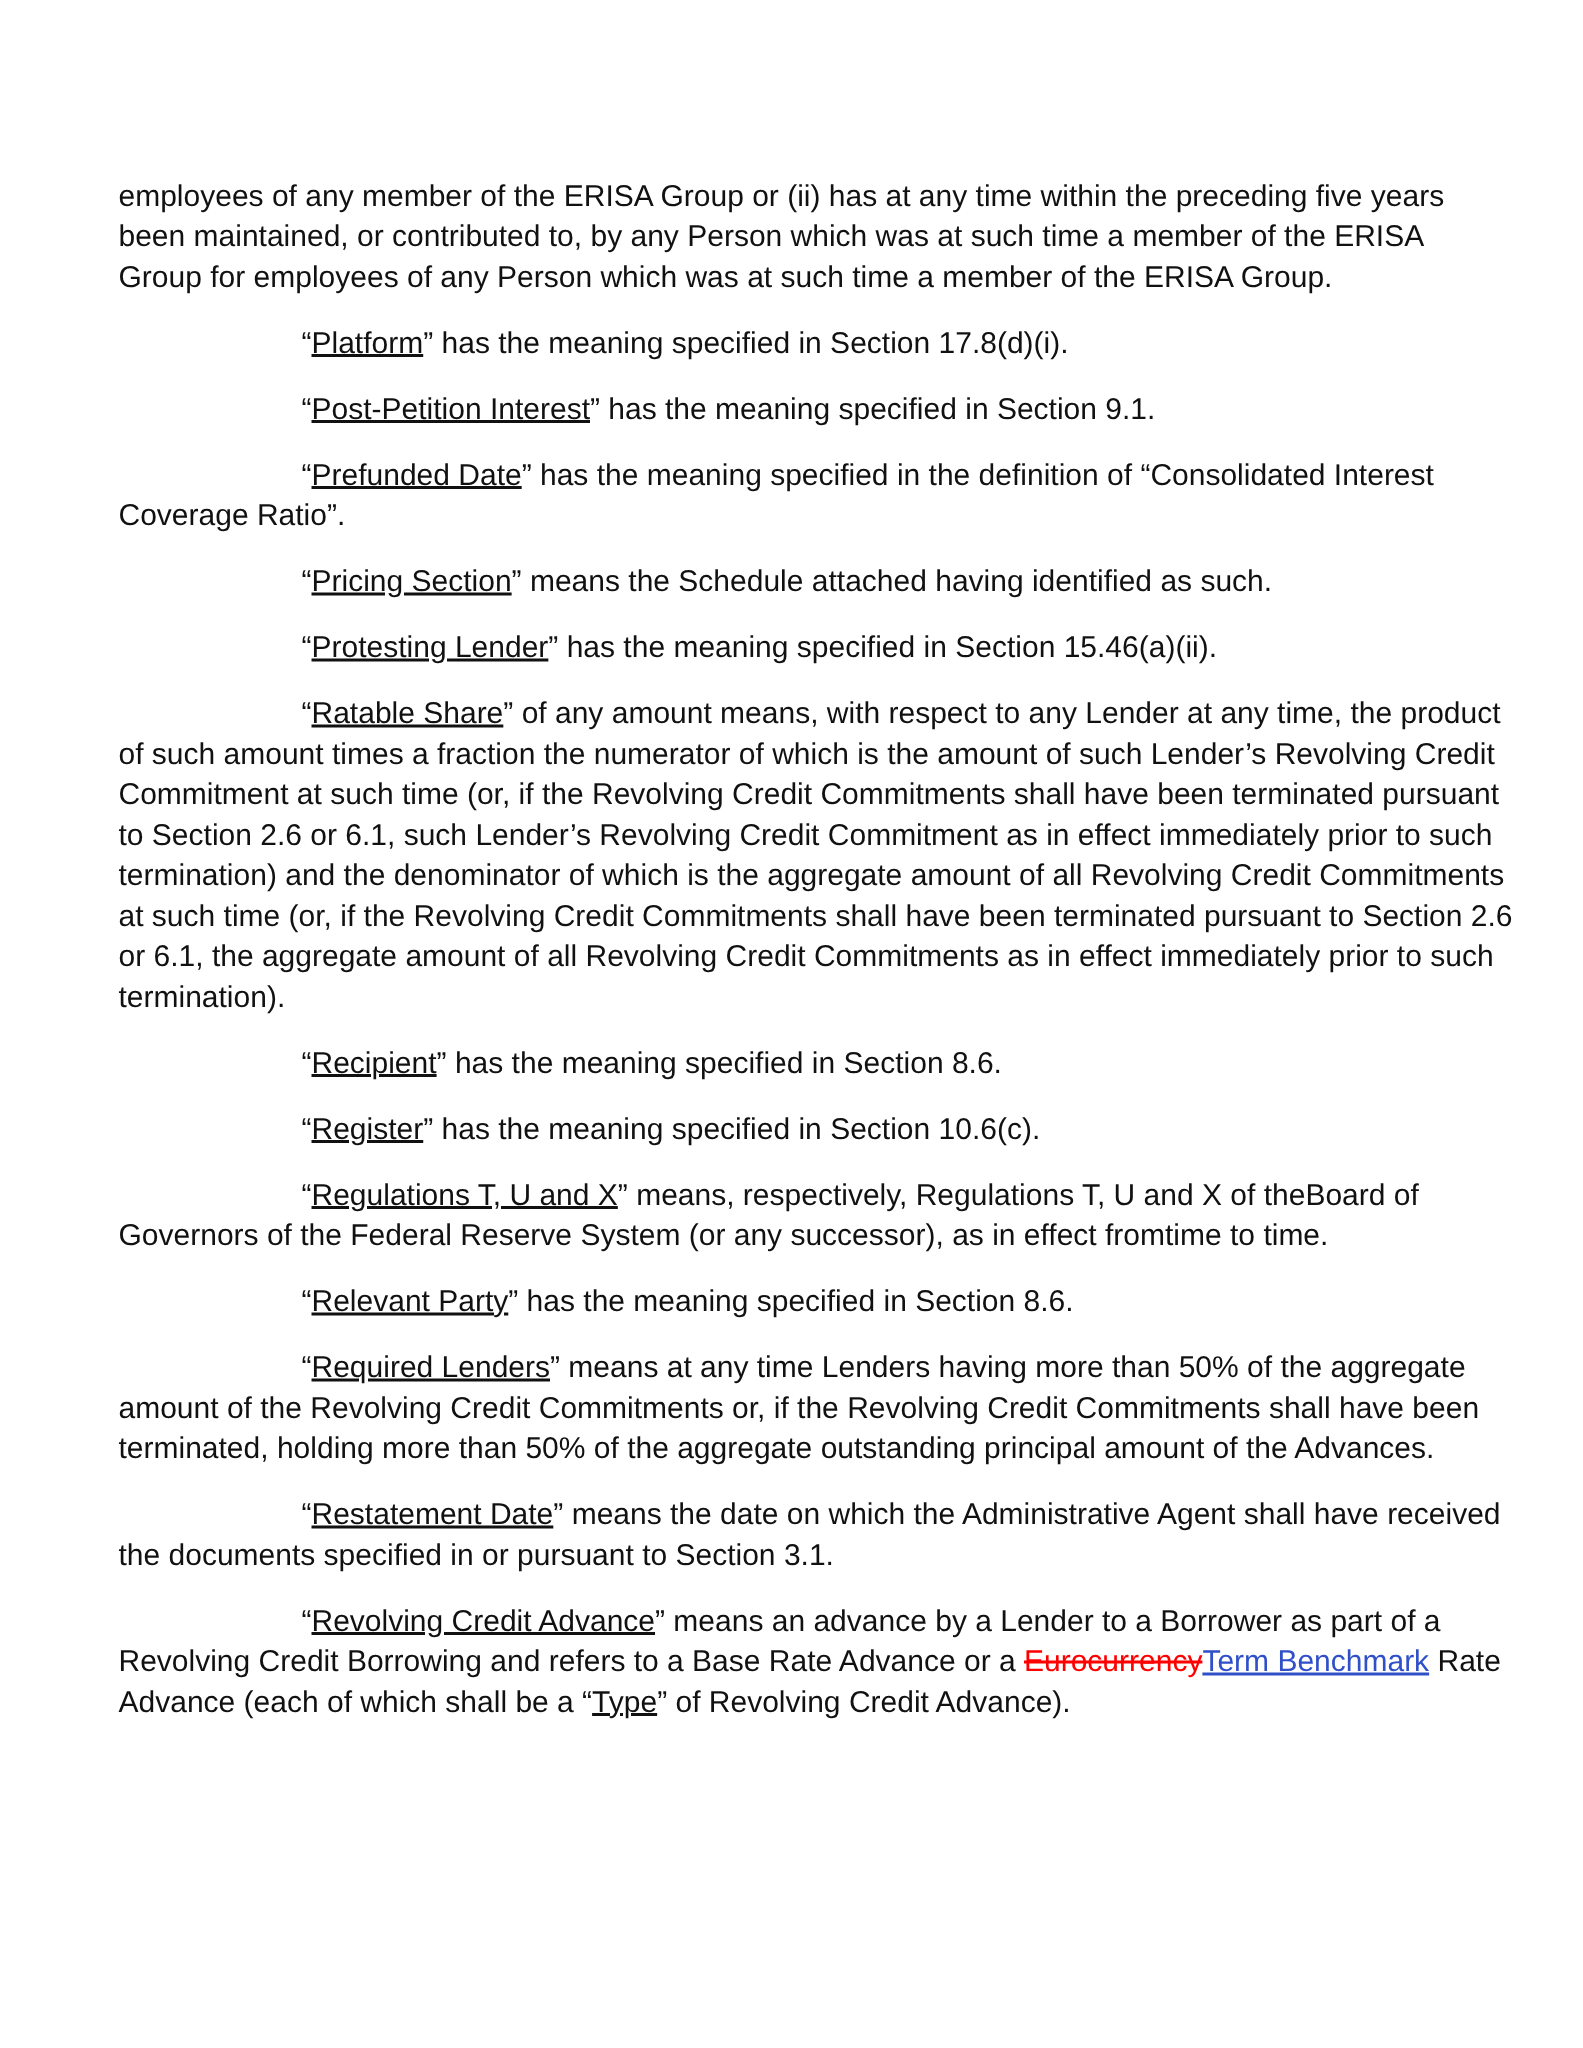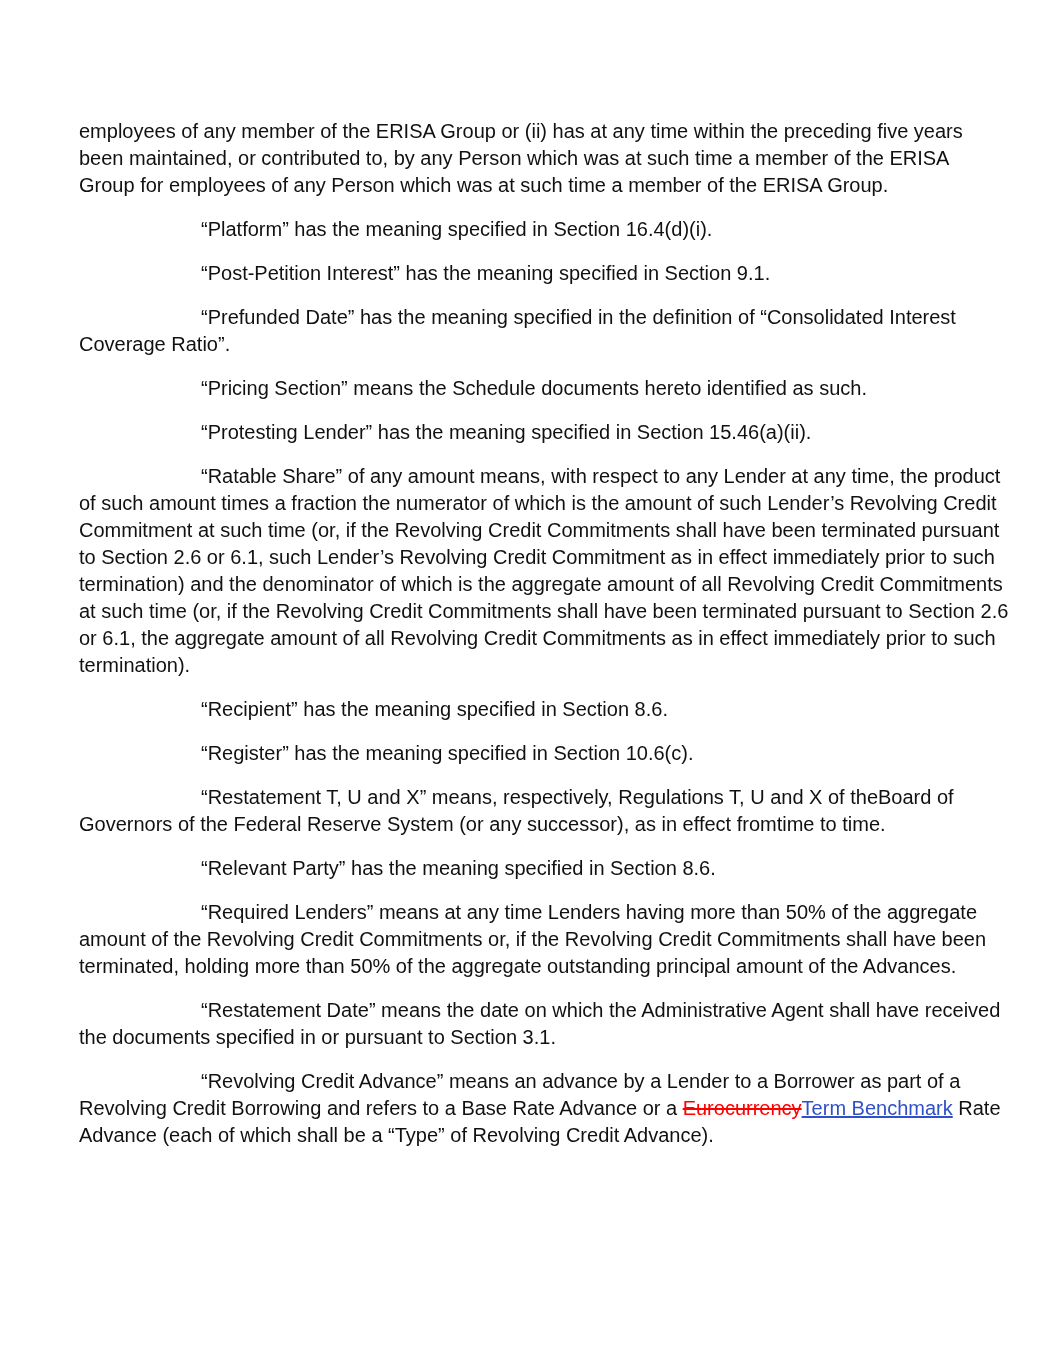--- a/index.html
+++ b/index.html
@@ -30,43 +30,44 @@
     margin: 0 0 17px 0;
     padding: 0;
   }
   p.para.indent {
     text-indent: 122px;
   }
   .seg-normal {
     text-decoration: none;
   }
   .seg-term {
+    text-decoration: underline;
   }
   .seg-del {
     color: var(--del-color, #ff0000);
     text-decoration: line-through;
   }
   .seg-ins {
     color: var(--ins-color, #3050c8);
     text-decoration: underline;
   }
 </style>
 </head>
 <body>
 
 <div class="page">
   <div class="doc-body">
       <p class="para"><span class="seg-normal">employees of any member of the ERISA Group or (ii) has at any time within the preceding five years been maintained, or contributed to, by any Person which was at such time a member of the ERISA Group for employees of any Person which was at such time a member of the ERISA Group.</span></p>
-      <p class="para indent"><span class="seg-normal">“</span><span class="seg-term">Platform</span><span class="seg-normal">” has the meaning specified in Section 16.4(d)(i).</span></p>
+      <p class="para indent"><span class="seg-normal">“</span><span class="seg-term">Platform</span><span class="seg-normal">” has the meaning specified in Section 17.8(d)(i).</span></p>
       <p class="para indent"><span class="seg-normal">“</span><span class="seg-term">Post-Petition Interest</span><span class="seg-normal">” has the meaning specified in Section 9.1.</span></p>
       <p class="para indent"><span class="seg-normal">“</span><span class="seg-term">Prefunded Date</span><span class="seg-normal">” has the meaning specified in the definition of “Consolidated Interest Coverage Ratio”.</span></p>
-      <p class="para indent"><span class="seg-normal">“</span><span class="seg-term">Pricing Section</span><span class="seg-normal">” means the Schedule documents hereto identified as such.</span></p>
+      <p class="para indent"><span class="seg-normal">“</span><span class="seg-term">Pricing Section</span><span class="seg-normal">” means the Schedule attached having identified as such.</span></p>
       <p class="para indent"><span class="seg-normal">“</span><span class="seg-term">Protesting Lender</span><span class="seg-normal">” has the meaning specified in Section 15.46(a)(ii).</span></p>
       <p class="para indent"><span class="seg-normal">“</span><span class="seg-term">Ratable Share</span><span class="seg-normal">” of any amount means, with respect to any Lender at any time, the product of such amount times a fraction the numerator of which is the amount of such Lender’s Revolving Credit Commitment at such time (or, if the Revolving Credit Commitments shall have been terminated pursuant to Section 2.6 or 6.1, such Lender’s Revolving Credit Commitment as in effect immediately prior to such termination) and the denominator of which is the aggregate amount of all Revolving Credit Commitments at such time (or, if the Revolving Credit Commitments shall have been terminated pursuant to Section 2.6 or 6.1, the aggregate amount of all Revolving Credit Commitments as in effect immediately prior to such termination).</span></p>
       <p class="para indent"><span class="seg-normal">“</span><span class="seg-term">Recipient</span><span class="seg-normal">” has the meaning specified in Section 8.6.</span></p>
       <p class="para indent"><span class="seg-normal">“</span><span class="seg-term">Register</span><span class="seg-normal">” has the meaning specified in Section 10.6(c).</span></p>
-      <p class="para indent"><span class="seg-normal">“</span><span class="seg-term">Restatement T, U and X</span><span class="seg-normal">” means, respectively, Regulations T, U and X of theBoard of Governors of the Federal Reserve System (or any successor), as in effect fromtime to time.</span></p>
+      <p class="para indent"><span class="seg-normal">“</span><span class="seg-term">Regulations T, U and X</span><span class="seg-normal">” means, respectively, Regulations T, U and X of theBoard of Governors of the Federal Reserve System (or any successor), as in effect fromtime to time.</span></p>
       <p class="para indent"><span class="seg-normal">“</span><span class="seg-term">Relevant Party</span><span class="seg-normal">” has the meaning specified in Section 8.6.</span></p>
       <p class="para indent"><span class="seg-normal">“</span><span class="seg-term">Required Lenders</span><span class="seg-normal">” means at any time Lenders having more than 50% of the aggregate amount of the Revolving Credit Commitments or, if the Revolving Credit Commitments shall have been terminated, holding more than 50% of the aggregate outstanding principal amount of the Advances.</span></p>
       <p class="para indent"><span class="seg-normal">“</span><span class="seg-term">Restatement Date</span><span class="seg-normal">” means the date on which the Administrative Agent shall have received the documents specified in or pursuant to Section 3.1.</span></p>
       <p class="para indent"><span class="seg-normal">“</span><span class="seg-term">Revolving Credit Advance</span><span class="seg-normal">” means an advance by a Lender to a Borrower as part of a Revolving Credit Borrowing and refers to a Base Rate Advance or a </span><span class="seg-del">Eurocurrency</span><span class="seg-ins">Term Benchmark</span><span class="seg-normal"> Rate Advance (each of which shall be a “</span><span class="seg-term">Type</span><span class="seg-normal">” of Revolving Credit Advance).</span></p>
     </div>
 </div>
 
 </body></html>

